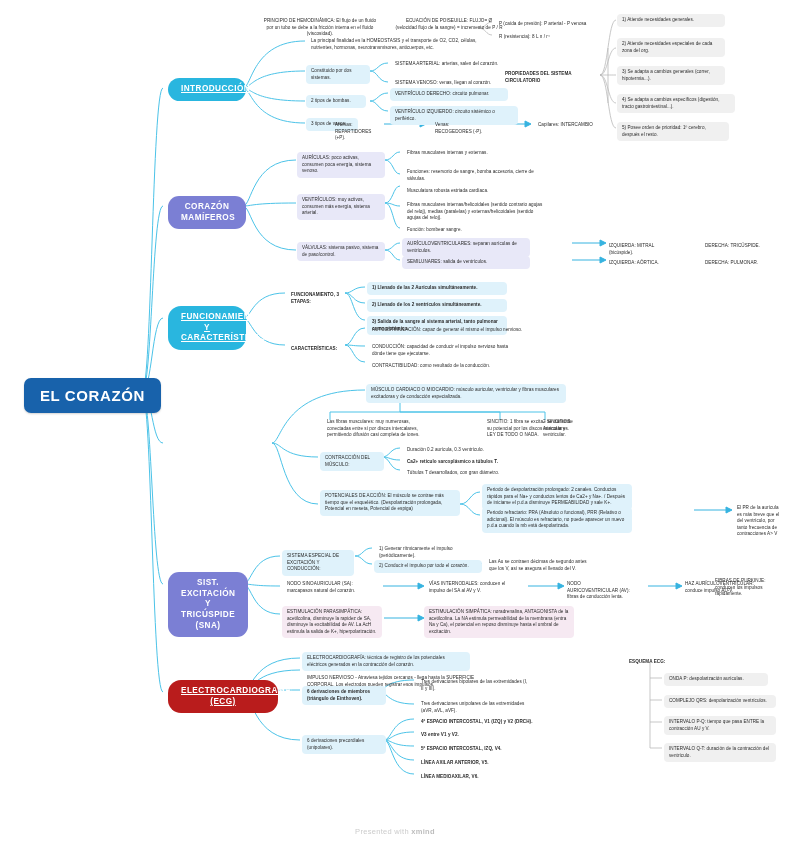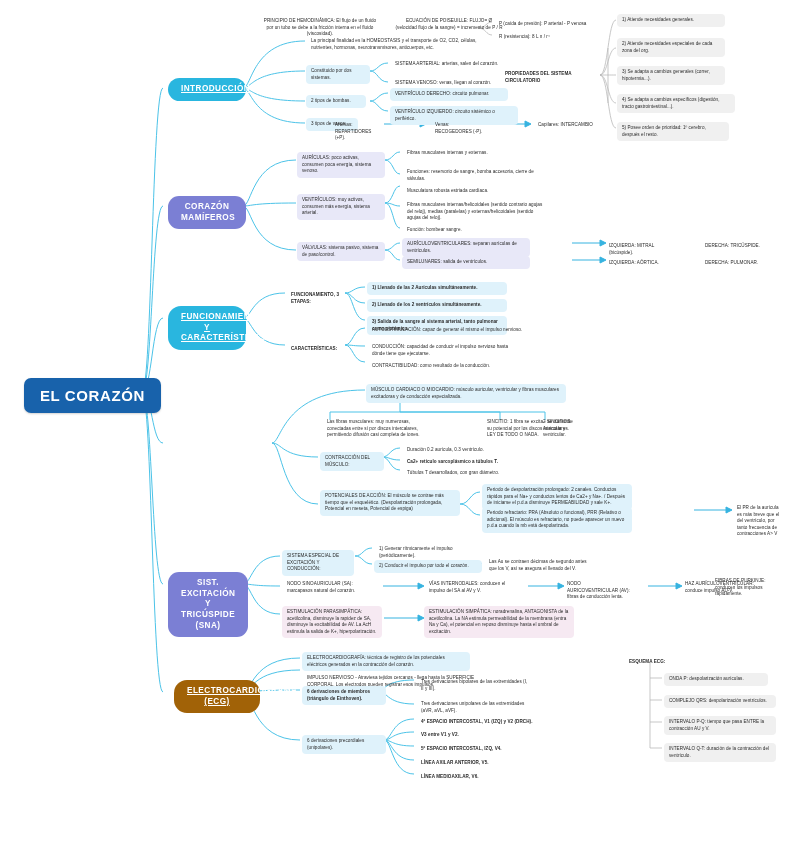--- a/index.html
+++ b/index.html
@@ -279,21 +279,21 @@
   <div class="node sub plain" style="left:282px; top:578px; width:92px;">NODO SINOAURICULAR (SA): marcapasos natural del corazón.</div>
   <div class="node sub plain" style="left:424px; top:578px; width:96px;">VÍAS INTERNODALES: conducen el impulso del SA al AV y V.</div>
   <div class="node sub plain" style="left:562px; top:578px; width:76px;">NODO AURICOVENTRICULAR (AV): fibras de conducción lenta.</div>
   <div class="node sub plain" style="left:680px; top:578px; width:80px;">HAZ AURÍCULOVENTRICULAR: conduce impulso AU-V.</div>
 
   <div class="node sub plain" style="left:710px; top:575px; width:68px;">FIBRAS DE PURKINJE: conducen los impulsos rápidamente.</div>
 
   <div class="node sub pill-pk" style="left:282px; top:606px; width:100px;">ESTIMULACIÓN PARASIMPÁTICA: acetilcolina, disminuye la rapidez de SA, disminuye la excitabilidad de AV. La AcH estimula la salida de K+, hiperpolarización.</div>
   <div class="node sub pill-pk" style="left:424px; top:606px; width:150px;">ESTIMULACIÓN SIMPÁTICA: noradrenalina, ANTAGONISTA de la acetilcolina. La NA estimula permeabilidad de la membrana (entra Na y Ca), el potencial en reposo disminuye hasta el umbral de excitación.</div>
 
-  <div class="node branch b-cyan" style="left: 174px; top: 680px; width: 86px; background: #a16207;">ELECTROCARDIOGRAMA
+  <div class="node branch b-cyan" style="left: 168px; top: 680px; width: 110px; background: #b91c1c;">ELECTROCARDIOGRAMA
 (ECG)</div>
 
   <div class="node sub pill-cy" style="left:302px; top:652px; width:168px;">ELECTROCARDIOGRAFÍA: técnica de registro de los potenciales eléctricos generados en la contracción del corazón.</div>
   <div class="node sub plain" style="left:302px; top:672px; width:198px;">IMPULSO NERVIOSO - Atraviesa tejidos cercanos - llega hasta la SUPERFICIE CORPORAL. Los electrodos pueden registrar esos impulsos.</div>
 
   <div class="node sub pill-cy" style="left:302px; top:684px; width:84px; top:686px; font-weight:bold;">6 derivaciones de miembros (triángulo de Einthoven).</div>
   <div class="node sub plain" style="left:416px; top:676px; width:120px;">Tres derivaciones bipolares de las extremidades (I, II y III).</div>
   <div class="node sub plain" style="left:416px; top:698px; width:120px;">Tres derivaciones unipolares de las extremidades (aVR, aVL, aVF).</div>
 
   <div class="node sub pill-cy" style="left:302px; top:735px; width:84px;">6 derivaciones precordiales (unipolares).</div>
@@ -302,14 +302,17 @@
   <div class="node sub plain" style="left:416px; top:743px; width:132px; font-weight:bold;">5º ESPACIO INTERCOSTAL, IZQ, V4.</div>
   <div class="node sub plain" style="left:416px; top:757px; width:132px; font-weight:bold;">LÍNEA AXILAR ANTERIOR, V5.</div>
   <div class="node sub plain" style="left:416px; top:771px; width:132px; font-weight:bold;">LÍNEA MEDIOAXILAR, V6.</div>
 
   <div class="node sub plain" style="left:624px; top:656px; width:70px; font-weight:bold;">ESQUEMA ECG:</div>
   <div class="node sub pill-gy" style="left:664px; top:673px; width:104px;">ONDA P: despolarización aurículas.</div>
   <div class="node sub pill-gy" style="left:664px; top:695px; width:112px;">COMPLEJO QRS: despolarización ventrículos.</div>
   <div class="node sub pill-gy" style="left:664px; top:716px; width:112px;">INTERVALO P-Q: tiempo que pasa ENTRE la contracción AU y V.</div>
   <div class="node sub pill-gy" style="left:664px; top:743px; width:112px;">INTERVALO Q-T: duración de la contracción del ventrículo.</div>
 
+  <div class="watermark">
+    <span>Presented with </span><b>xmind</b>
+  </div>
 
 </div>
 
 </body></html>

